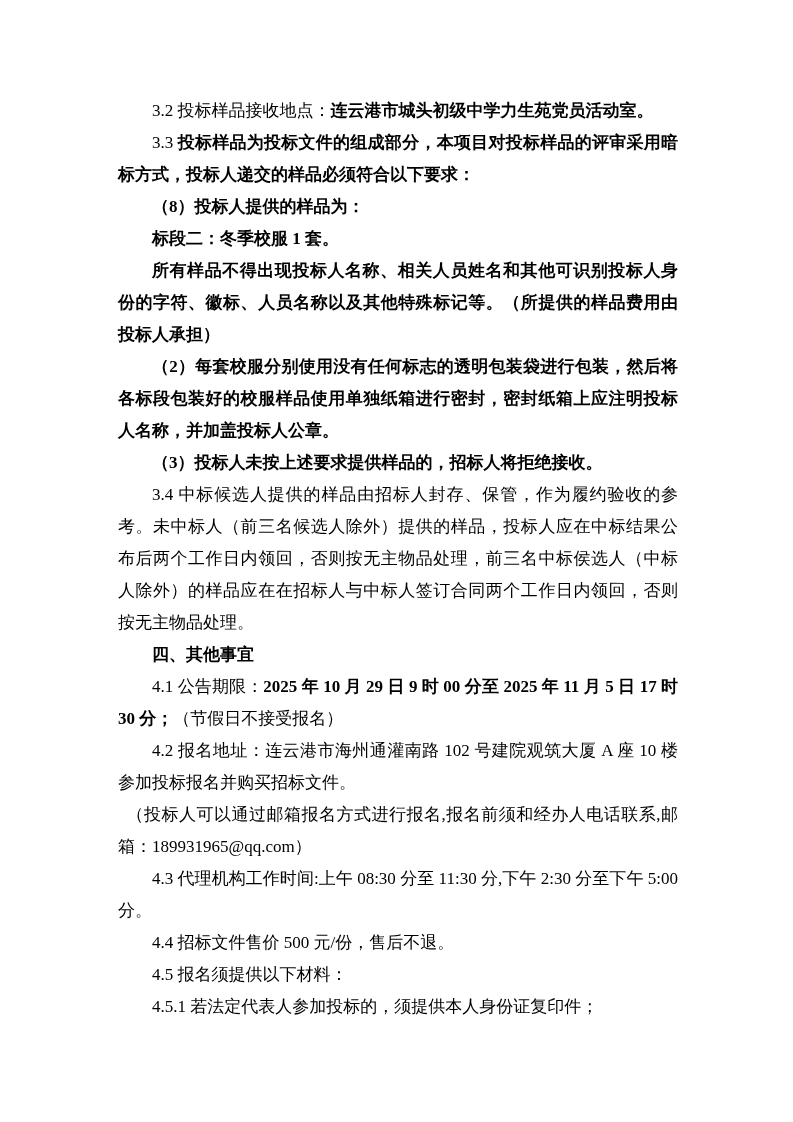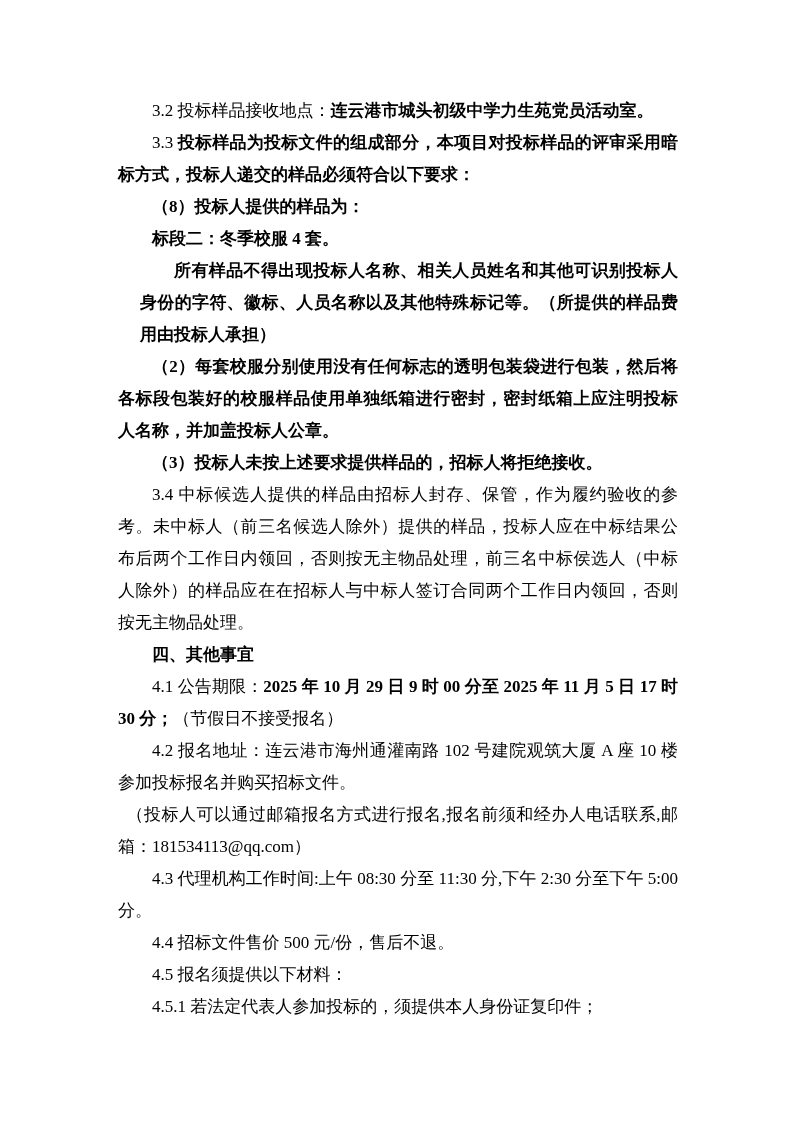--- a/index.html
+++ b/index.html
@@ -35,27 +35,27 @@
   }
 </style>
 </head>
 <body>
 
 <div class="page">
   <div class="content" style="color: rgb(0, 0, 0);">
       <p class="para" style="text-indent: 2em;"><span>3.2 投标样品接收地点：</span><span class="b">连云港市城头初级中学力生苑党员活动室。</span></p>
       <p class="para" style="text-indent: 2em;"><span>3.3 </span><span class="b">投标样品为投标文件的组成部分，本项目对投标样品的评审采用暗标方式，投标人递交的样品必须符合以下要求：</span></p>
       <p class="para" style="text-indent: 2em;"><span class="b">（8）投标人提供的样品为：</span></p>
-      <p class="para" style="text-indent: 2em;"><span class="b">标段二：冬季校服 4 套。</span></p>
-      <p class="para" style="text-indent: 2em; margin-left: 22px;"><span class="b">所有样品不得出现投标人名称、相关人员姓名和其他可识别投标人身份的字符、徽标、人员名称以及其他特殊标记等。（所提供的样品费用由投标人承担）</span></p>
+      <p class="para" style="text-indent: 2em;"><span class="b">标段二：冬季校服 1 套。</span></p>
+      <p class="para" style="text-indent: 2em;"><span class="b">所有样品不得出现投标人名称、相关人员姓名和其他可识别投标人身份的字符、徽标、人员名称以及其他特殊标记等。（所提供的样品费用由投标人承担）</span></p>
       <p class="para" style="text-indent: 2em;"><span class="b">（2）每套校服分别使用没有任何标志的透明包装袋进行包装，然后将各标段包装好的校服样品使用单独纸箱进行密封，密封纸箱上应注明投标人名称，并加盖投标人公章。</span></p>
       <p class="para" style="text-indent: 2em;"><span class="b">（3）投标人未按上述要求提供样品的，招标人将拒绝接收。</span></p>
       <p class="para" style="text-indent: 2em;"><span>3.4 中标候选人提供的样品由招标人封存、保管，作为履约验收的参考。未中标人（前三名候选人除外）提供的样品，投标人应在中标结果公布后两个工作日内领回，否则按无主物品处理，前三名中标侯选人（中标人除外）的样品应在在招标人与中标人签订合同两个工作日内领回，否则按无主物品处理。</span></p>
       <p class="para" style="text-indent: 2em;"><span class="b">四、其他事宜</span></p>
       <p class="para" style="text-indent: 2em;"><span>4.1 公告期限：</span><span class="b">2025 年 10 月 29 日 9 时 00 分至 2025 年 11 月 5 日 17 时 30 分；</span><span>（节假日不接受报名）</span></p>
       <p class="para" style="text-indent: 2em;"><span>4.2 报名地址：连云港市海州通灌南路 102 号建院观筑大厦 A 座 10 楼参加投标报名并购买招标文件。</span></p>
-      <p class="para" style="text-indent: 0.5em;"><span>（投标人可以通过邮箱报名方式进行报名,报名前须和经办人电话联系,邮箱：181534113@qq.com）</span></p>
+      <p class="para" style="text-indent: 0.5em;"><span>（投标人可以通过邮箱报名方式进行报名,报名前须和经办人电话联系,邮箱：189931965@qq.com）</span></p>
       <p class="para" style="text-indent: 2em;"><span>4.3 代理机构工作时间:上午 08:30 分至 11:30 分,下午 2:30 分至下午 5:00 分。</span></p>
       <p class="para" style="text-indent: 2em;"><span>4.4 招标文件售价 500 元/份，售后不退。</span></p>
       <p class="para" style="text-indent: 2em;"><span>4.5 报名须提供以下材料：</span></p>
       <p class="para" style="text-indent: 2em;"><span>4.5.1 若法定代表人参加投标的，须提供本人身份证复印件；</span></p>
     </div>
 </div>
 
 </body></html>

